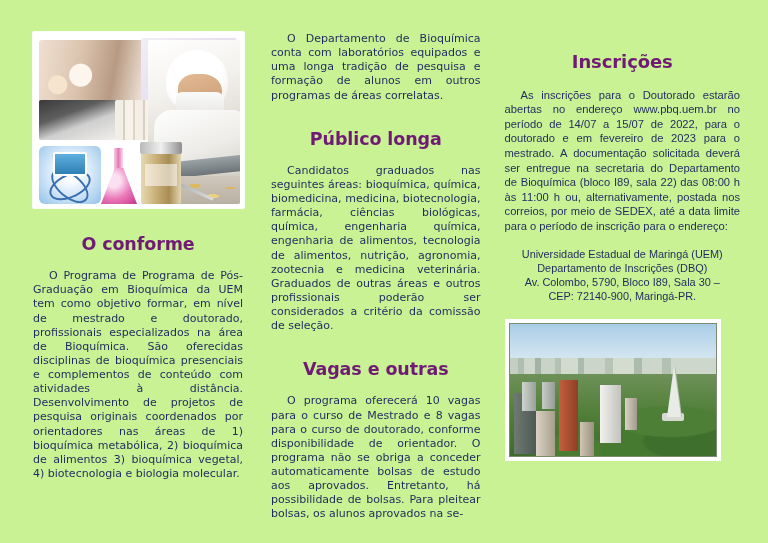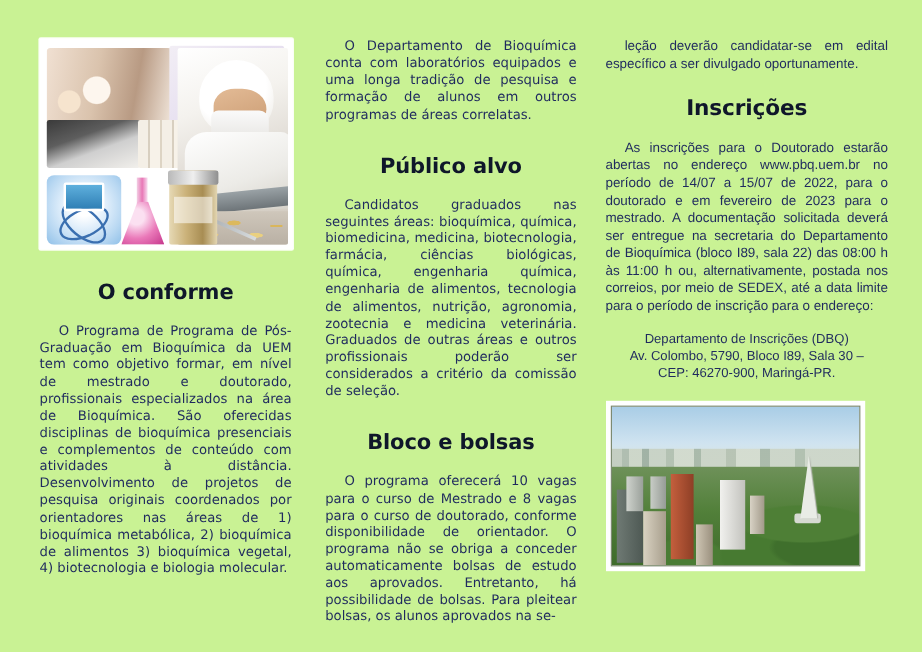--- a/index.html
+++ b/index.html
@@ -34,21 +34,21 @@
     box-sizing: border-box;
     position: relative;
   }
   .col-1 { width: 224px; padding-right: 14px; }
   .col-2 { width: 240px; padding: 0 16px 0 14px; }
   .col-3 { width: 244px; padding-left: 8px; }
 
   h2.heading {
     font-family: "DejaVu Sans", sans-serif;
     font-weight: bold;
-    color: #0f172a;
+    color: #701a75;
     text-align: center;
     font-size: 17.5px;
     line-height: 1.15;
     margin: 0;
     letter-spacing: -0.1px;
   }
   .col-3 h2.heading {
     font-size: 18px;
   }
 
@@ -348,53 +348,53 @@
 
       <p class="body"><span>O Programa de Programa de Pós-Graduação em Bioquímica da UEM tem como objetivo formar, em nível de mestrado e doutorado, profissionais especializados na área de Bioquímica. São oferecidas disciplinas de bioquímica presenciais e complementos de conteúdo com atividades </span><b>à distância</b><span>. Desenvolvimento de projetos de pesquisa originais coordenados por orientadores nas áreas de 1) bioquímica metabólica, 2) bioquímica de alimentos 3) bioquímica vegetal, 4) biotecnologia e biologia molecular.</span></p>
     </div>
 
     <div class="col col-2">
 
       <p class="body">O Departamento de Bioquímica conta com laboratórios equipados e uma longa tradição de pesquisa e formação de alunos em outros programas de áreas correlatas.</p>
 
       <div class="spacer-xl"></div>
 
-      <h2 class="heading">Público alvo</h2>
+      <h2 class="heading">Público longa</h2>
 
       <div class="spacer-m"></div>
 
       <p class="body">Candidatos graduados nas seguintes áreas: bioquímica, química, biomedicina, medicina, biotecnologia, farmácia, ciências biológicas, química, engenharia química, engenharia de alimentos, tecnologia de alimentos, nutrição, agronomia, zootecnia e medicina veterinária. Graduados de outras áreas e outros profissionais poderão ser considerados a critério da comissão de seleção.</p>
 
       <div class="spacer-xl"></div>
 
-      <h2 class="heading">Bloco e bolsas</h2>
+      <h2 class="heading">Vagas e outras</h2>
 
       <div class="spacer-m"></div>
 
       <p class="body">O programa oferecerá 10 vagas para o curso de Mestrado e 8 vagas para o curso de doutorado, conforme disponibilidade de orientador. O programa não se obriga a conceder automaticamente bolsas de estudo aos aprovados. Entretanto, há possibilidade de bolsas. Para pleitear bolsas, os alunos aprovados na se-</p>
     </div>
 
     <div class="col col-3">
 
-      <p class="body">leção deverão candidatar-se em edital específico a ser divulgado oportunamente.</p>
 
       <div class="spacer-l"></div>
 
       <h2 class="heading">Inscrições</h2>
 
       <div class="spacer-m"></div>
 
       <p class="body"><span>As inscrições para o Doutorado estarão abertas no endereço www.pbq.uem.br no período de </span><b>14/07 a 15/07 de 2022</b><span>, para o doutorado e em fevereiro de 2023 para o mestrado. A documentação solicitada deverá ser entregue na secretaria do Departamento de Bioquímica (bloco I89, sala 22) das 08:00 h às 11:00 h ou, alternativamente, postada nos correios, por meio de SEDEX, até a data limite para o período de inscrição para o endereço:</span></p>
 
       <div class="spacer-m"></div>
 
       <div>
+        <p class="addr">Universidade Estadual de Maringá (UEM)</p>
         <p class="addr">Departamento de Inscrições (DBQ)</p>
         <p class="addr">Av. Colombo, 5790, Bloco I89, Sala 30 –</p>
-        <p class="addr">CEP: 46270-900, Maringá-PR.</p>
+        <p class="addr">CEP: 72140-900, Maringá-PR.</p>
       </div>
 
       <div class="spacer-m"></div>
 
       <div class="photo-frame-city">
         <div class="city">
           <div class="city-sky"></div>
           <div class="city-far"></div>
           <div class="city-green"></div>
           <div class="bldg b1"></div>

